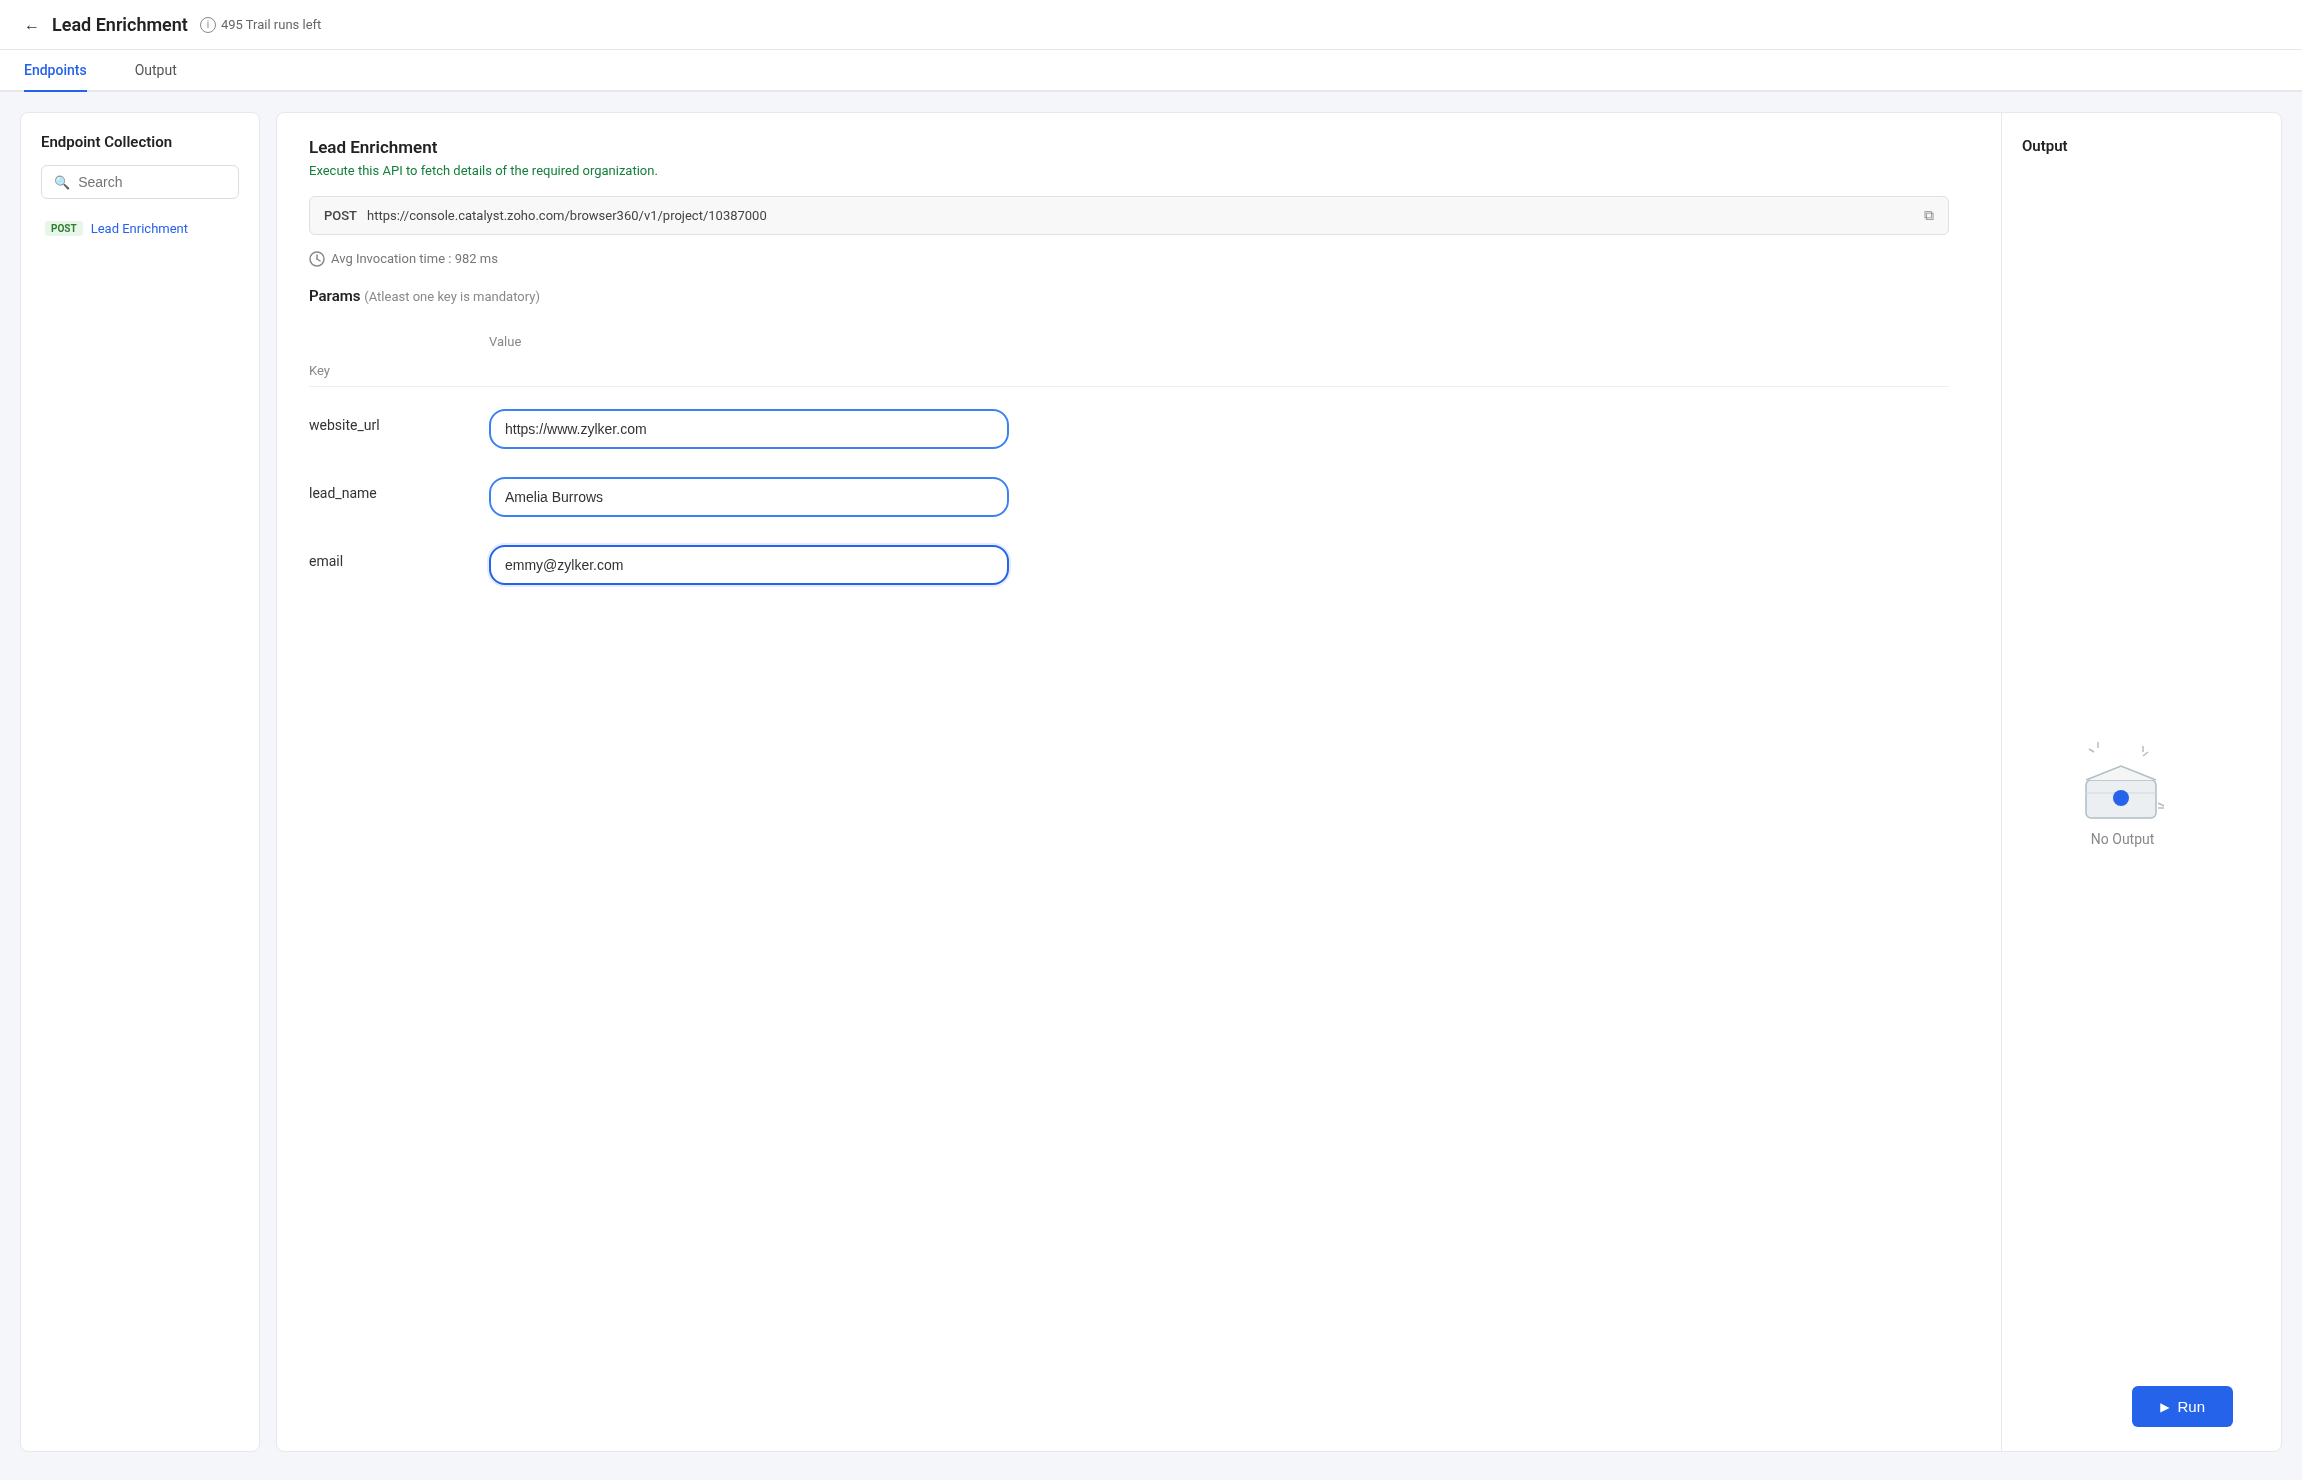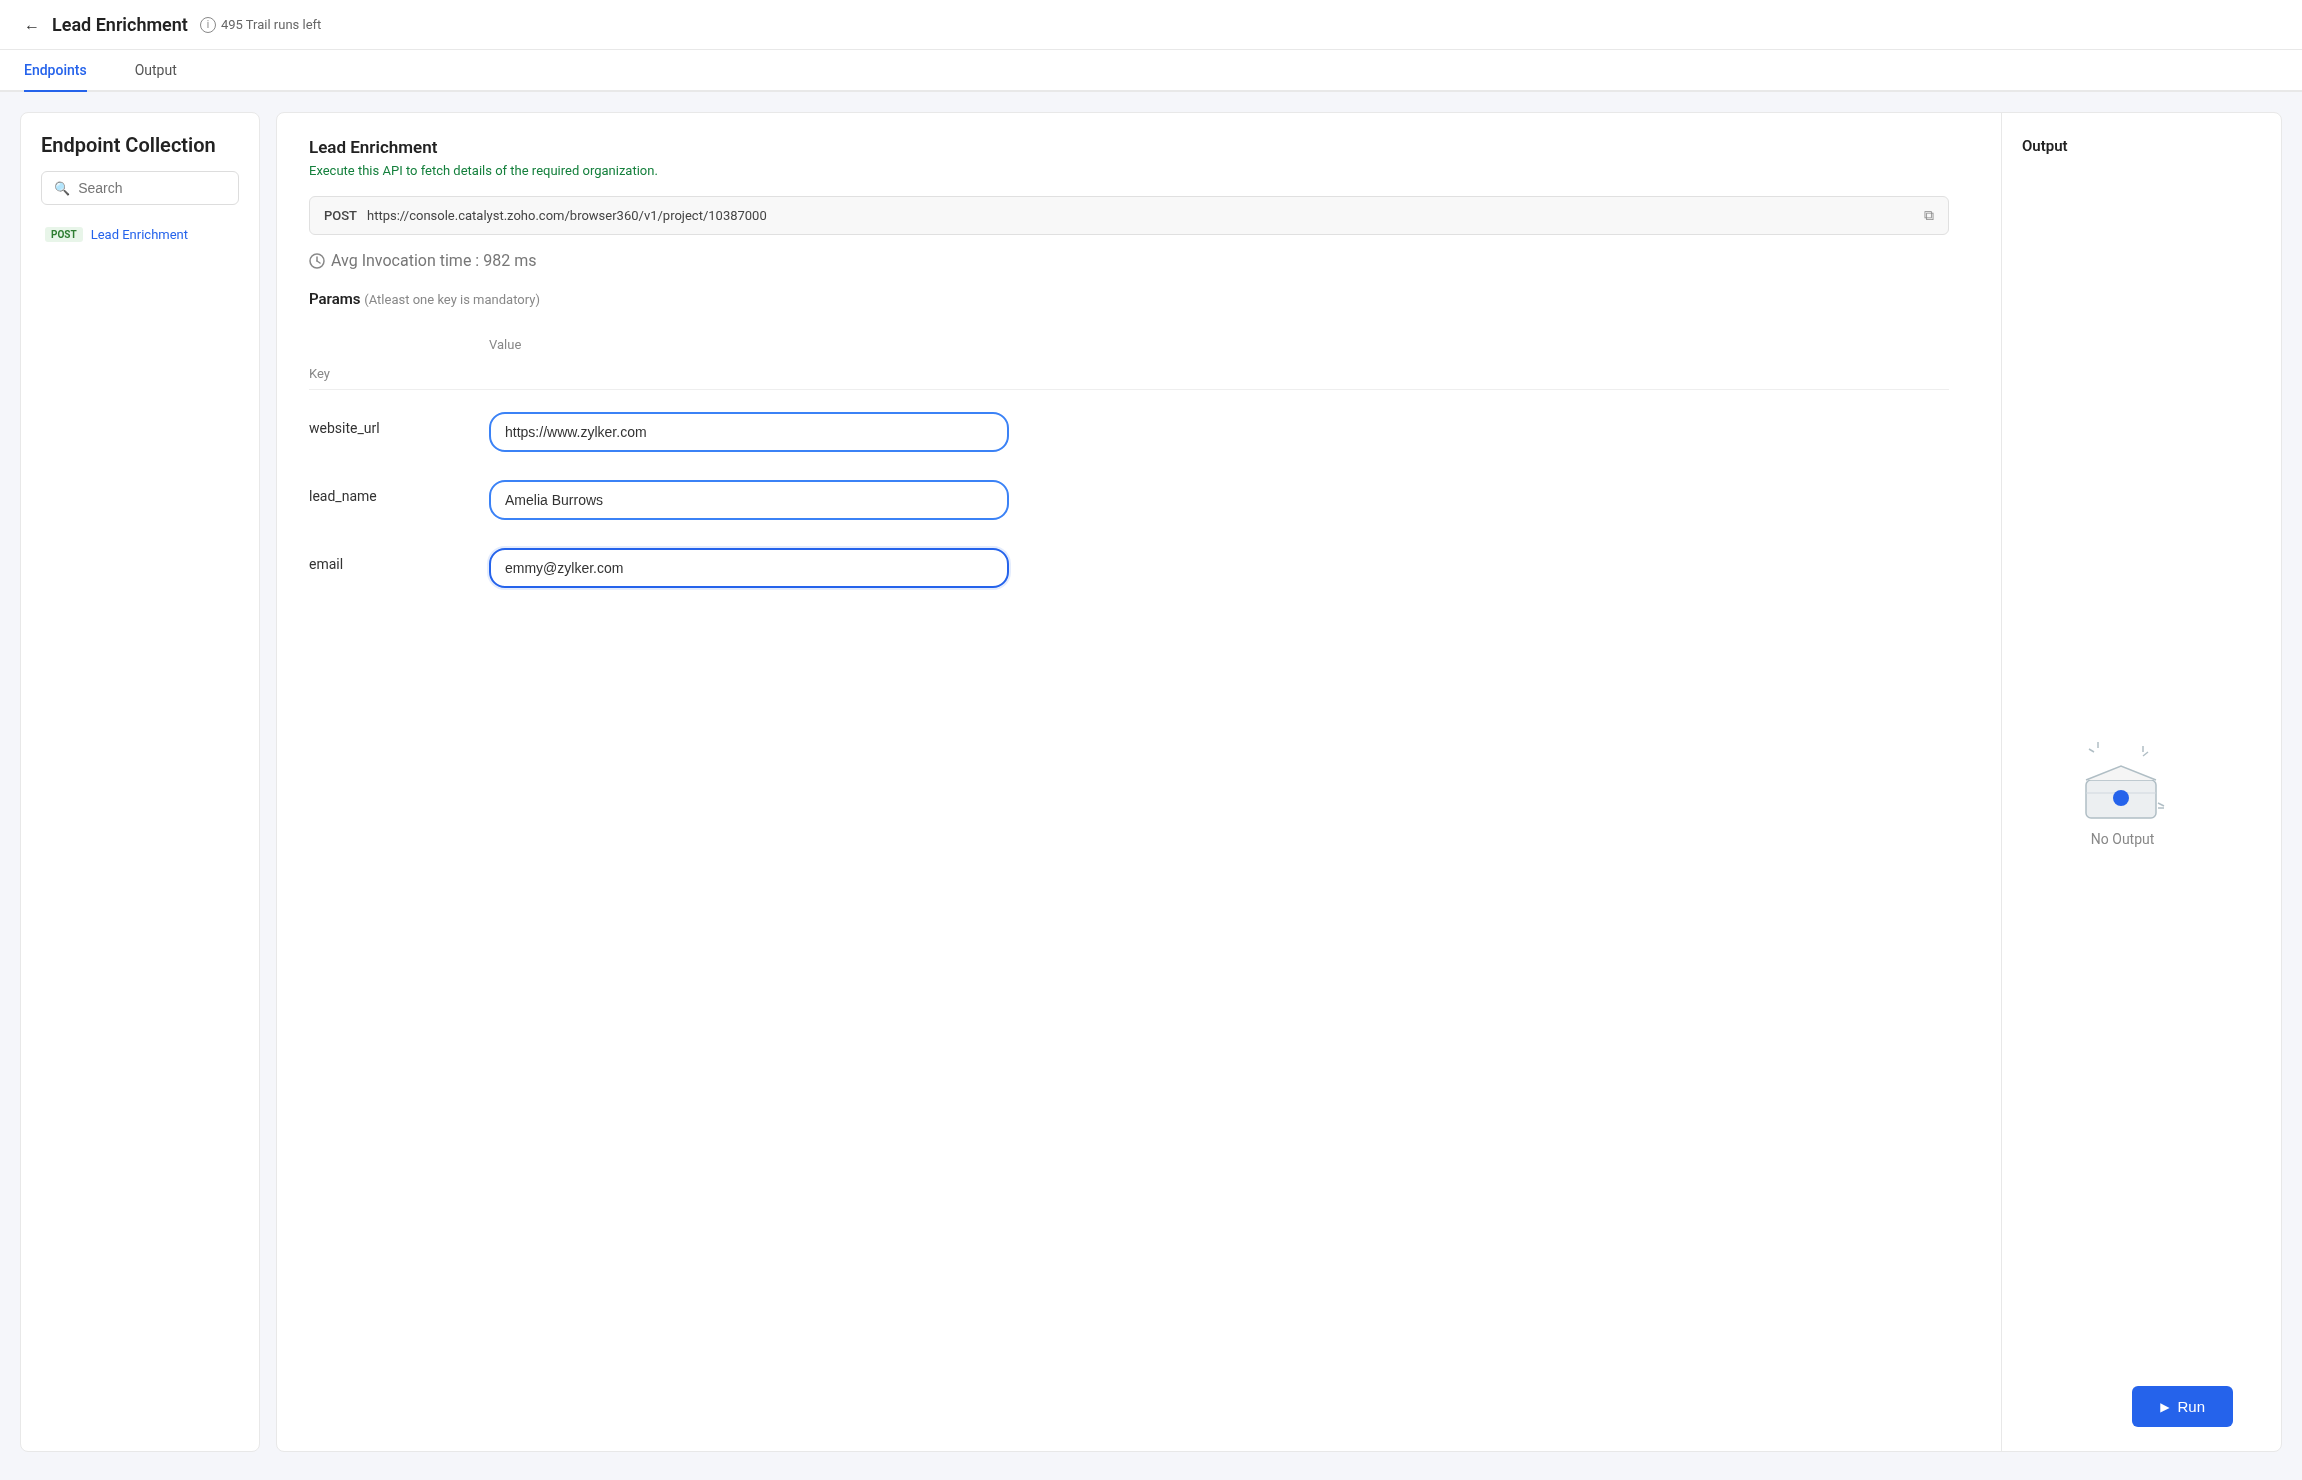--- a/index.html
+++ b/index.html
@@ -84,21 +84,21 @@
     .sidebar {
       width: 240px;
       background: #fff;
       border-radius: 8px;
       padding: 20px;
       margin-right: 16px;
       flex-shrink: 0;
       border: 1px solid #e8e8e8;
     }
     .sidebar-title {
-      font-size: 20px;
+      font-size: 15px;
       font-weight: 600;
       color: #222;
       margin-bottom: 14px;
     }
     .search-box {
       display: flex;
       align-items: center;
       gap: 8px;
       border: 1px solid #ddd;
       border-radius: 6px;
@@ -184,24 +184,24 @@
     }
     .copy-btn {
       cursor: pointer;
       color: #888;
       font-size: 14px;
     }
 
     
     .avg-time {
       display: flex;
-      align-items: center;
+      align-items: flex-start;
       gap: 6px;
       color: #777;
-      font-size: 16px;
+      font-size: 13px;
       margin-bottom: 20px;
     }
 
     
     .params-title {
       font-size: 15px;
       font-weight: 600;
       color: #222;
       margin-bottom: 29px;
     }

